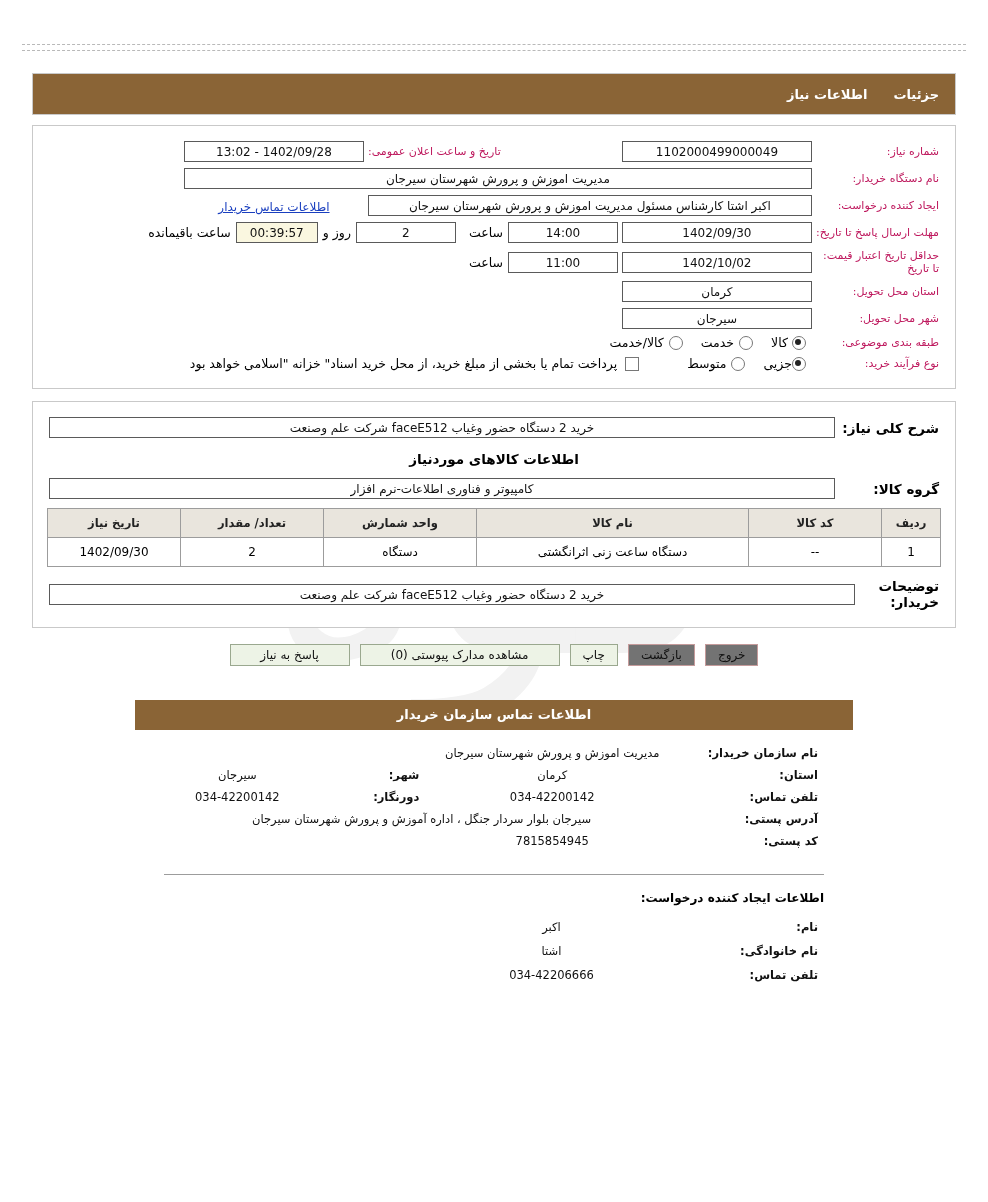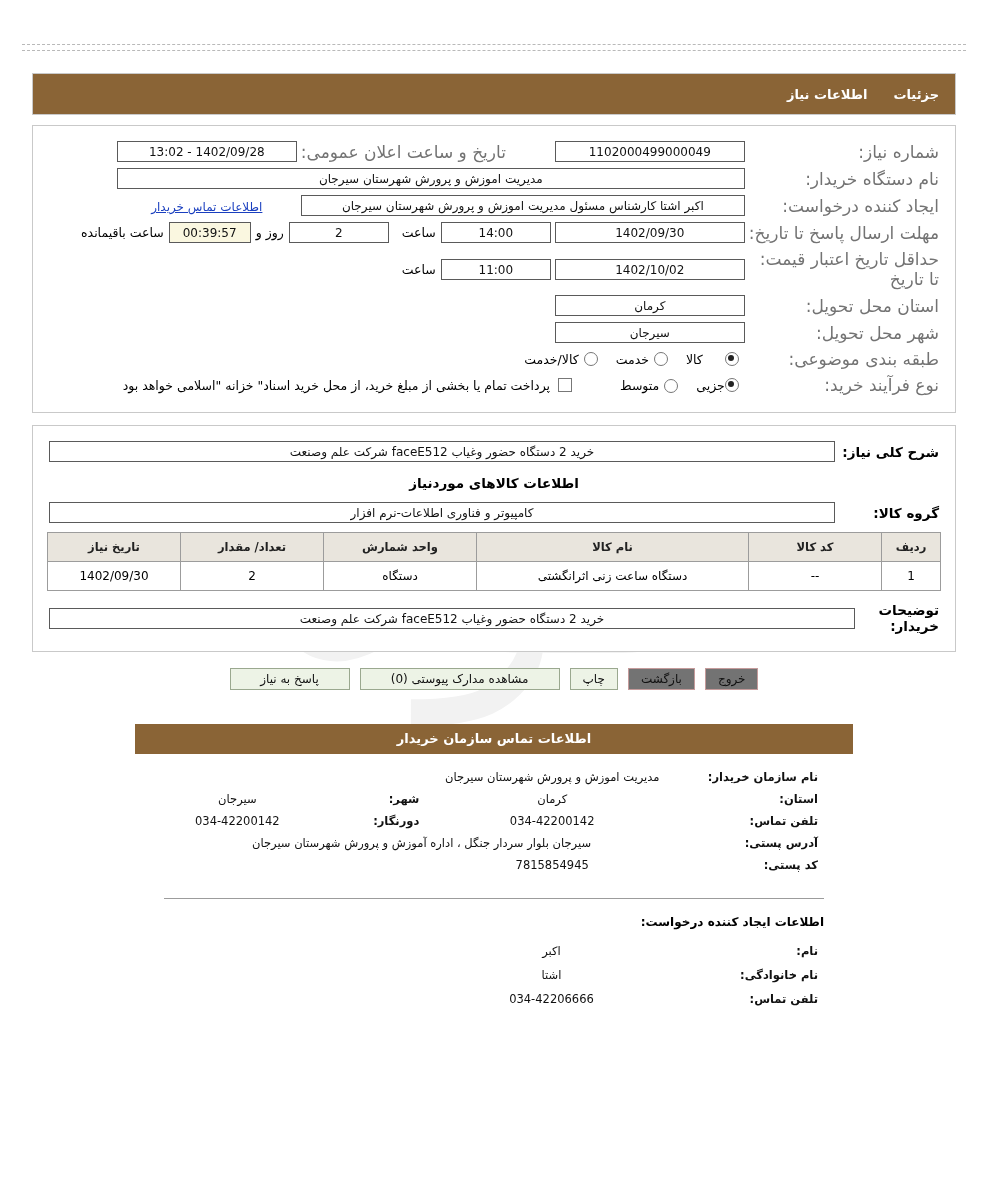--- a/index.html
+++ b/index.html
@@ -63,22 +63,22 @@
     border: 1px solid #c9c9c9;
     margin: 12px 32px 0 32px;
     padding: 12px 14px 14px 14px;
     background: #fff;
   }
 
   table.form { width: 100%; border-collapse: collapse; }
   table.form td { vertical-align: middle; padding: 3px 2px; }
 
   .lbl {
-    font-size: 17px;
-    color: #737373;
+    font-size: 11px;
+    color: #be185d;
     text-align: right;
     white-space: nowrap;
     padding-right: 4px;
     font-weight: normal;
   }
   .fld {
     border: 1px solid #5a5a5a;
     height: 21px;
     line-height: 21px;
     background: #ffffff;
@@ -275,21 +275,21 @@
           <td class="lbl">شهر محل تحویل:</td>
           <td>
                 <span class="fld">سیرجان</span>
               </td>
           <td colspan="4"></td>
         </tr>
         <tr>
           <td class="lbl">طبقه بندی موضوعی:</td>
           <td colspan="4">
             <div class="radio-row" style="justify-content:flex-start; gap:18px; padding-right:6px;">
-              <span style="display:flex; align-items:flex-start; gap:22px;">
+              <span style="display:flex; align-items:flex-end; gap:4px;">
                 <span class="radio checked"></span>
                 <span class="opt-text">کالا</span>
               </span>
               <span style="display:flex; align-items:center; gap:5px;">
                 <span class="radio"></span>
                 <span class="opt-text">خدمت</span>
               </span>
               <span style="display:flex; align-items:center; gap:5px;">
                 <span class="radio"></span>
                 <span class="opt-text">کالا/خدمت</span>

